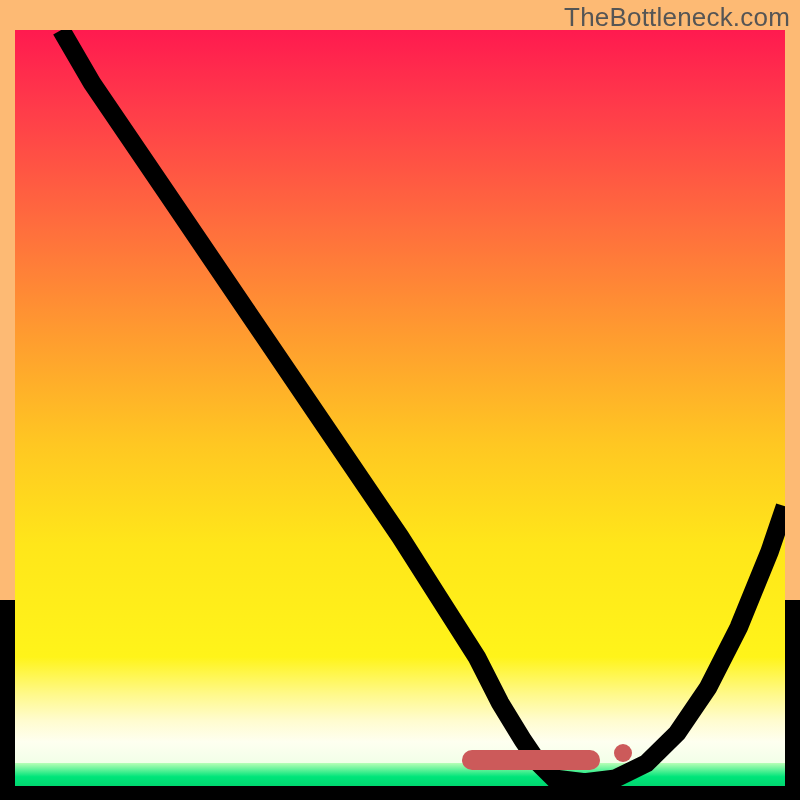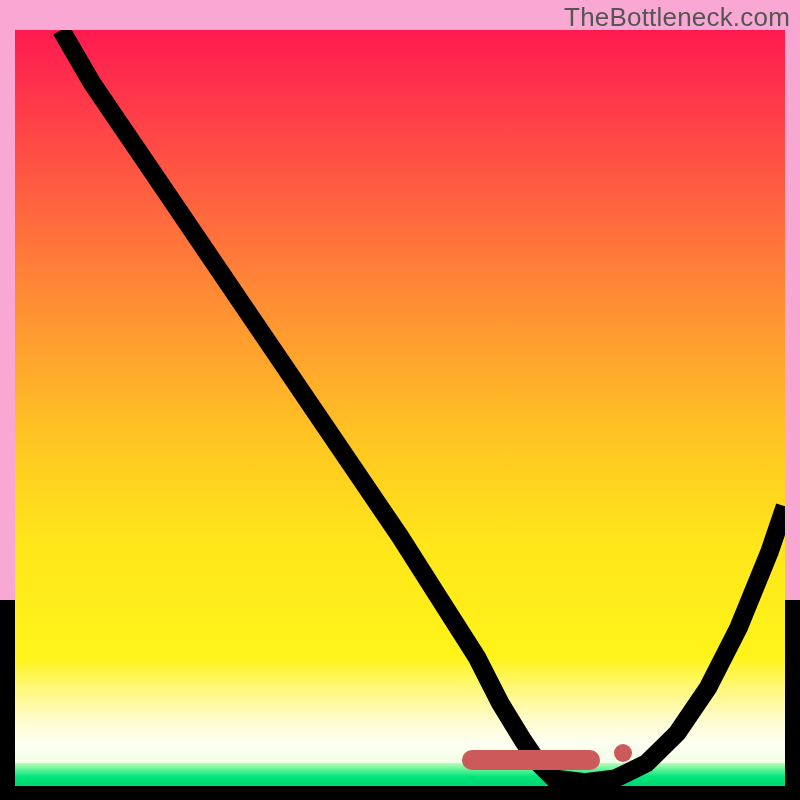--- a/index.html
+++ b/index.html
@@ -7,21 +7,21 @@
     padding: 0;
     width: 800px;
     height: 800px;
     background: #000;
     overflow: hidden;
   }
   .frame {
     position: relative;
     width: 800px;
     height: 600px;
-    background: #f9a8d4;
+    background: #fdba74;
   }
   .watermark {
     position: absolute;
     top: 2px;
     right: 10px;
     color: #555;
     font-family: Arial, Helvetica, sans-serif;
     font-size: 26px;
     font-weight: 400;
     letter-spacing: 0.2px;

